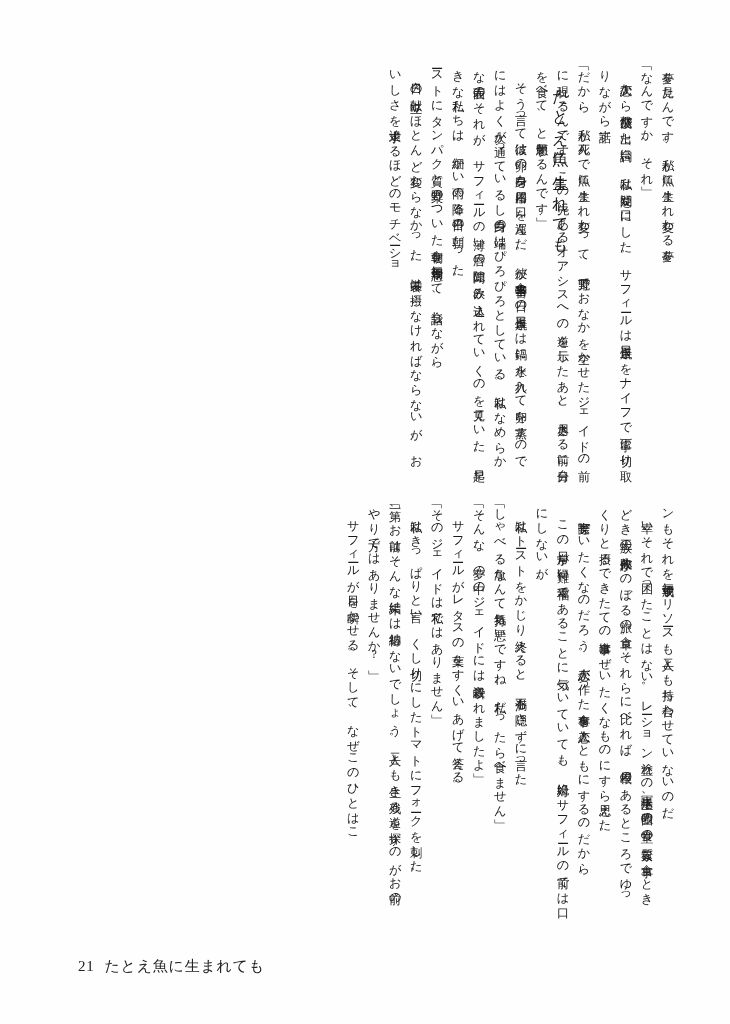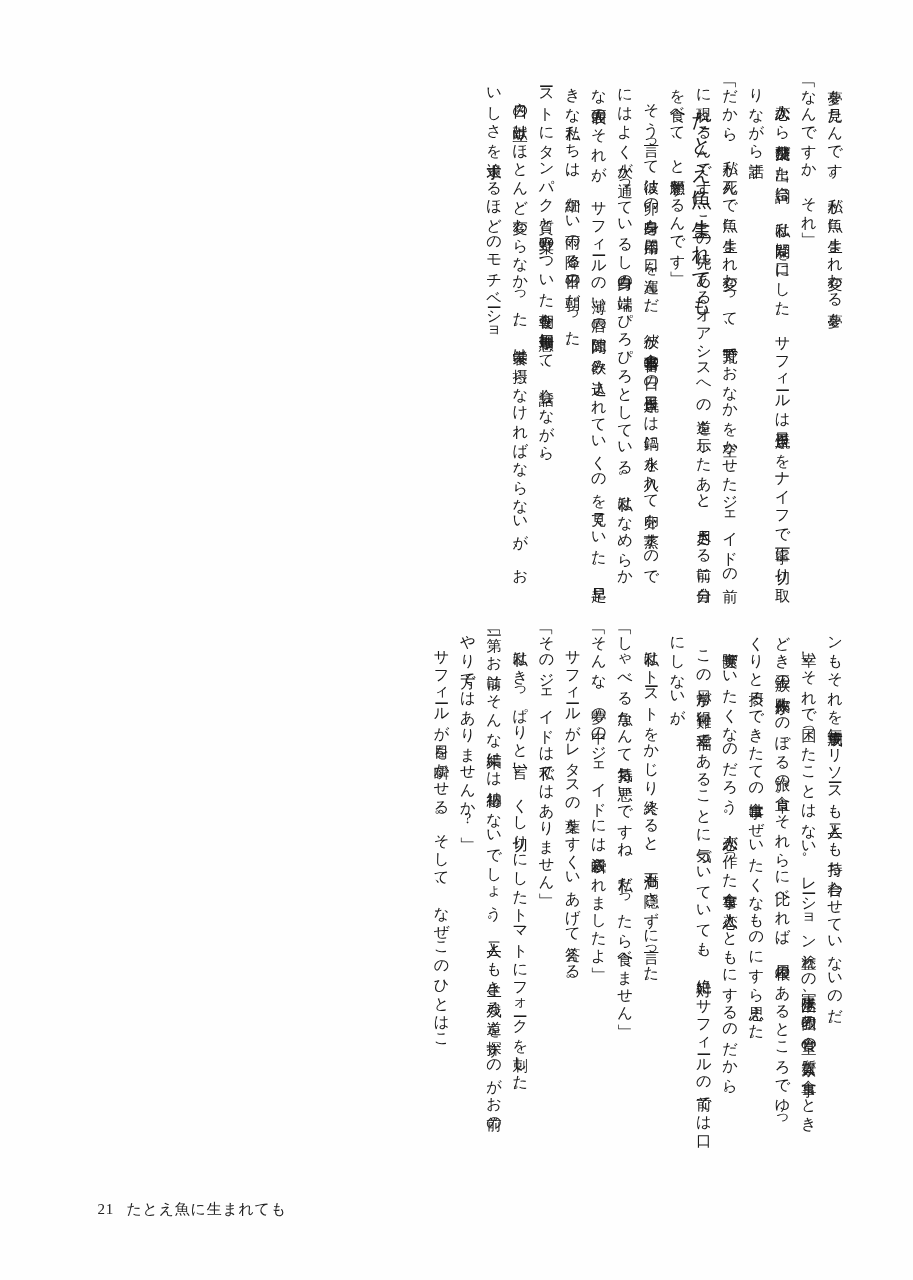--- a/index.html
+++ b/index.html
@@ -68,21 +68,21 @@
   .vpara {
     margin: 0;
     padding: 0;
   }
 
   
   .footer {
     position: absolute;
     left: 78px;
     bottom: 48px;
-    font-size: 12px;
+    font-size: 15px;
     letter-spacing: 0.05em;
     color: #222;
     display: flex;
     gap: 10px;
     align-items: baseline;
   }
   .folio {
     font-family: "Liberation Serif", serif;
   }
 

